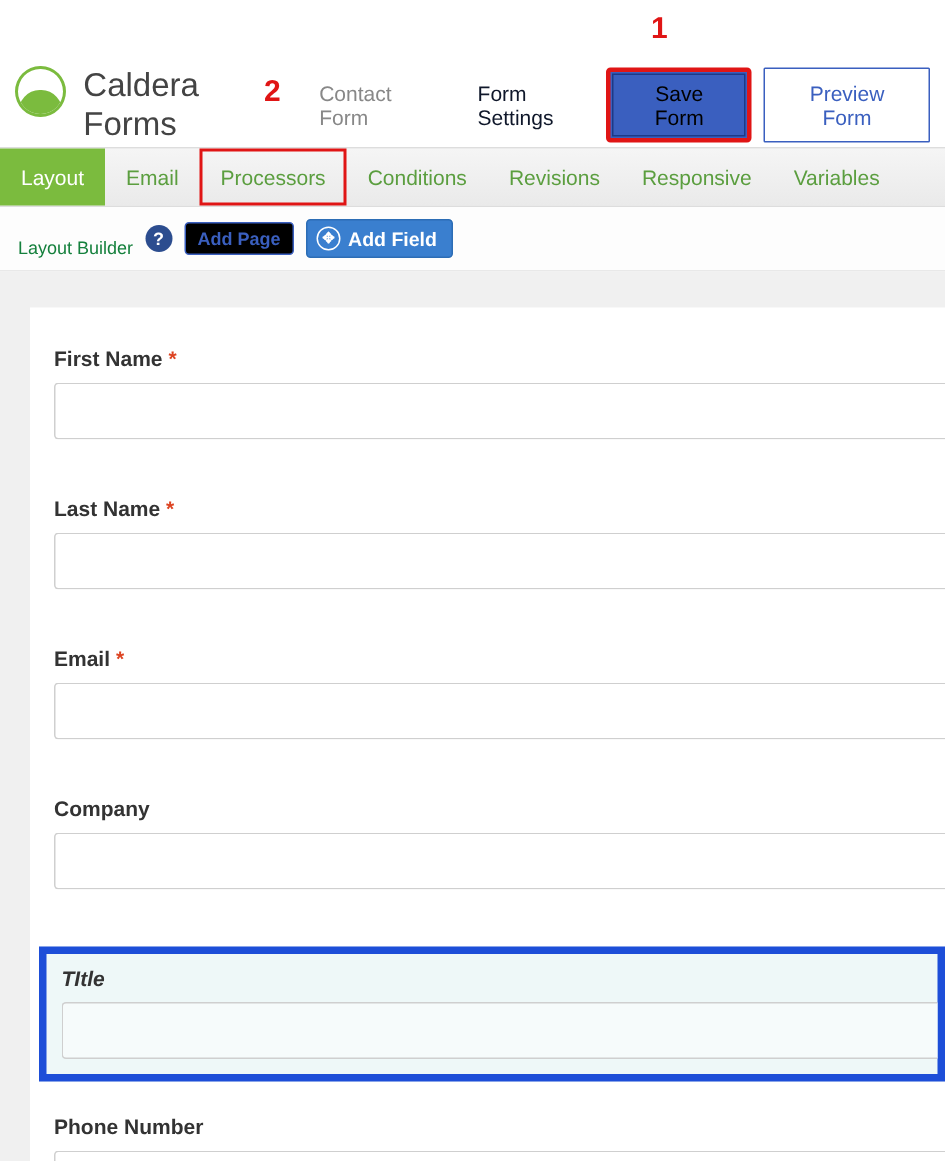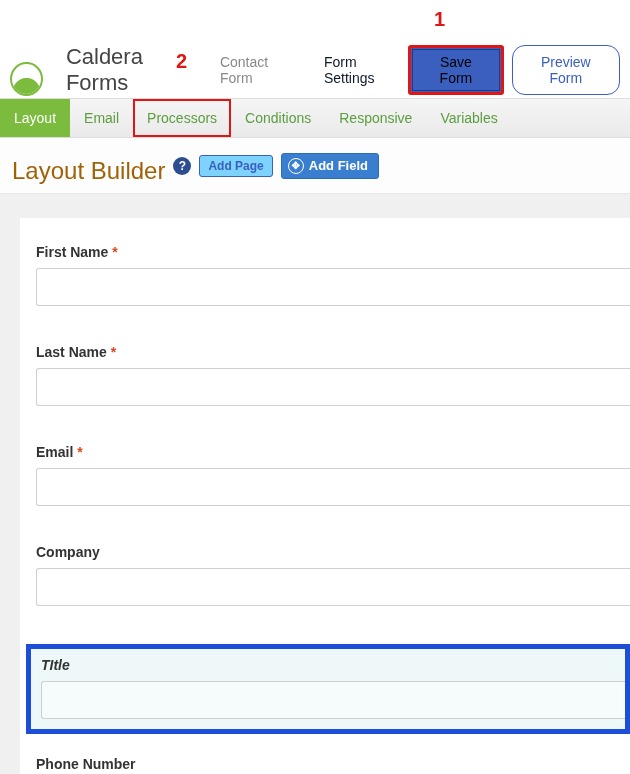--- a/index.html
+++ b/index.html
@@ -1,41 +1,41 @@
 <!DOCTYPE html>
 <html><head>
 <meta charset="utf-8">
 <style>
 * { box-sizing: border-box; margin: 0; padding: 0; }
 body { font-family: -apple-system, BlinkMacSystemFont, "Segoe UI", Arial, sans-serif; background: #fff; width: 630px; }
 
 .header { display: flex; align-items: center; padding: 8px 10px 2px 10px; position: relative; }
-.logo-wrap { display: flex; align-items: flex-end; gap: 23px; }
+.logo-wrap { display: flex; align-items: flex-start; gap: 12px; }
 .logo-circle { width: 34px; height: 34px; border-radius: 50%; border: 2px solid #7bbb3e; position: relative; overflow: hidden; background: #fff; }
 .logo-circle::after { content: ""; position: absolute; left: 0; right: 0; bottom: 0; height: 55%; background: #7bbb3e; border-top-left-radius: 50% 100%; border-top-right-radius: 50% 100%; }
 .brand { font-size: 22px; color: #444; font-weight: 400; }
 .form-name { font-size: 14px; color: #888; margin-left: 14px; }
 .form-settings { font-size: 14px; color: #0f172a; margin-left: 22px; cursor: pointer; }
 .btn-group { margin-left: auto; display: flex; gap: 8px; }
 .btn-save { background: #3a5fbf; color: #000000; border: 3px solid #e01515; outline: 1px solid #1c3a87; outline-offset: -5px; padding: 6px 12px; font-size: 14px; border-radius: 3px; cursor: pointer; position: relative; }
-.btn-preview { background: #fff; color: #3a5fbf; border: 1px solid #3a5fbf; padding: 7px 12px; font-size: 14px; border-radius: 13px; cursor: pointer; }
+.btn-preview { background: #fff; color: #3a5fbf; border: 1px solid #3a5fbf; padding: 7px 12px; font-size: 14px; border-radius: 1px; cursor: pointer; }
 
 .annot { position: absolute; color: #e01515; font-size: 20px; font-weight: 700; pointer-events: none; }
 .annot-1 { top: -28px; left: 434px; }
 .annot-2 { top: 14px; left: 176px; }
 
 .tabs { display: flex; background: linear-gradient(#f5f5f5, #eaeaea); border-top: 1px solid #ddd; border-bottom: 1px solid #ddd; }
 .tab { padding: 11px 14px; font-size: 14px; color: #5b9e3f; cursor: pointer; }
 .tab.active { background: #7bbb3e; color: #fff; }
 .tab.boxed { border: 2px solid #e01515; padding: 9px 12px; }
 
 .subhead { display: flex; align-items: center; gap: 8px; padding: 8px 12px; border-bottom: 1px solid #e8e8e8; background: #fdfdfd; }
-.subhead-title { font-size: 24px; color: #a16207; font-weight: 400; margin-top: 11px; }
+.subhead-title { font-size: 12px; color: #15803d; font-weight: 400; margin-top: 11px; }
 .help-icon { width: 18px; height: 18px; border-radius: 50%; background: #2c4d8f; color: #fff; font-size: 12px; font-weight: 700; display: inline-flex; align-items: center; justify-content: center; }
-.btn-addpage { background: #7dd3fc; color: #3a5fbf; border: 1px solid #3a5fbf; padding: 3px 8px; font-size: 12px; border-radius: 3px; cursor: pointer; font-weight: 700; }
+.btn-addpage { background: #000000; color: #3a5fbf; border: 1px solid #3a5fbf; padding: 3px 8px; font-size: 12px; border-radius: 3px; cursor: pointer; font-weight: 700; }
 .btn-addfield { background: #3a7fcf; color: #fff; border: 1px solid #2c6db5; padding: 4px 10px 4px 6px; font-size: 13px; border-radius: 3px; cursor: pointer; display: inline-flex; align-items: center; gap: 5px; font-weight: 600; }
 .move-ico { width: 16px; height: 16px; border: 1px solid #fff; border-radius: 50%; display: inline-flex; align-items: center; justify-content: center; font-size: 10px; }
 
 .canvas { background: #f0f0f0; padding: 24px 0 24px 20px; }
 .form-card { background: #fff; padding: 26px 0 26px 16px; }
 .field-block { margin-bottom: 38px; padding-right: 0; }
 .field-label { font-size: 14px; color: #333; font-weight: 600; display: block; margin-bottom: 8px; }
 .req { color: #d42; }
 .field-input { width: 100%; height: 38px; border: 1px solid #cfcfcf; border-radius: 3px 0 0 3px; border-right: none; background: #fff; padding: 0 10px; font-size: 14px; cursor: text; }
 .field-block.selected { border: 5px solid #1d4ed8; background: #eef8f8; padding: 8px 0 10px 10px; margin-left: -10px; margin-bottom: 22px; font-style: italic; }
@@ -60,20 +60,21 @@
     <button class="btn-save">Save Form</button>
     <button class="btn-preview">Preview Form</button>
   </div>
 </div>
 
 <div class="tabs">
   <div class="tab active">Layout</div>
   <div class="tab">Email</div>
   <div class="tab boxed">Processors</div>
   <div class="tab">Conditions</div>
+  <div class="tab">Revisions</div>
   <div class="tab">Responsive</div>
   <div class="tab">Variables</div>
 </div>
 
 <div class="subhead">
   <span class="subhead-title">Layout Builder</span>
   <span class="help-icon">?</span>
   <button class="btn-addpage">Add Page</button>
   <button class="btn-addfield">
     <span class="move-ico">✥</span>

